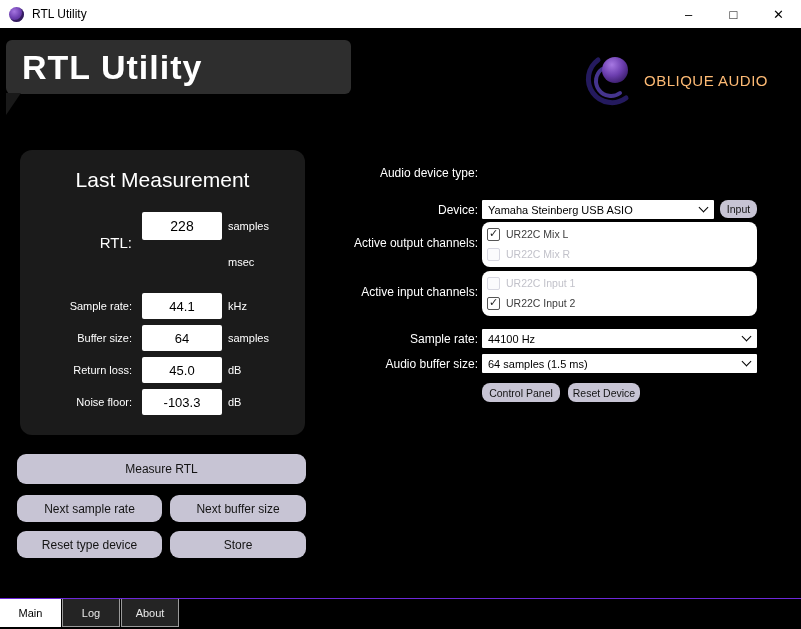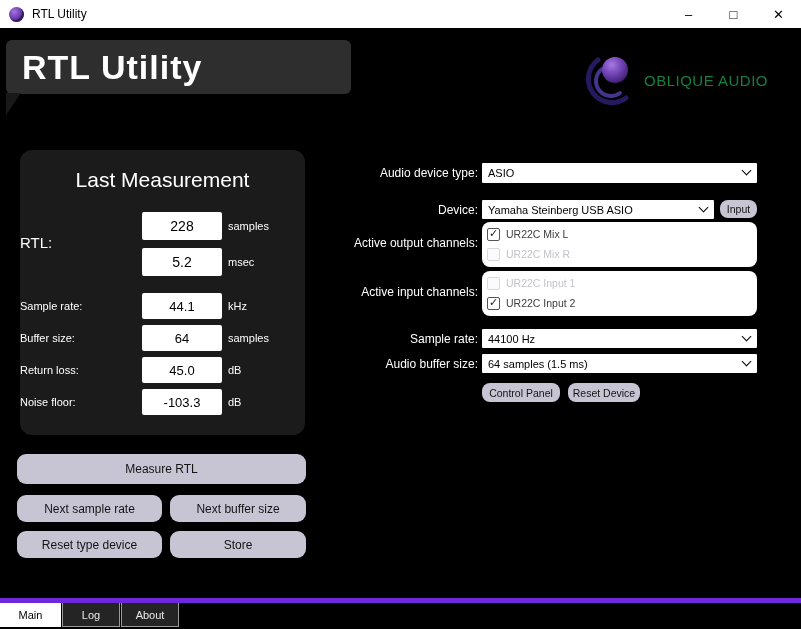--- a/index.html
+++ b/index.html
@@ -18,26 +18,26 @@
 
   
   .banner { position:absolute; left:6px; top:40px; width:345px; height:54px; background:#2e2e2e;
             border-radius:6px; display:flex; align-items:center; padding-left:16px; }
   .banner-title { font-size:34px; font-weight:bold; color:#fff; letter-spacing:1px; }
   .banner-fold { position:absolute; left:6px; top:93px; width:0; height:0;
                  border-top:22px solid #191919; border-right:15px solid transparent; }
 
   
   .logo { position:absolute; left:584px; top:52px; display:flex; align-items:center; }
-  .brand-text { color:#15803d; font-size:15px; letter-spacing:.5px; margin-left:6px; }
+  .brand-text { color:#fdba74; font-size:15px; letter-spacing:.5px; margin-left:6px; }
 
   
   .card { position:absolute; left:20px; top:150px; width:285px; height:285px; background:#1b1b1b; border-radius:12px; }
   .card-title { position:absolute; top:18px; width:100%; text-align:center; color:#fff; font-size:21px; }
-  .m-label { position:absolute; left:0; width:112px; color:#fff; font-size:11px; line-height:26px; }
+  .m-label { position:absolute; left:0; width:112px; text-align:right; color:#fff; font-size:11px; line-height:26px; }
   .m-box { position:absolute; left:122px; width:80px; height:26px; background:#fff; border-radius:2px;
            display:flex; align-items:center; justify-content:center; color:#000; font-size:13px; }
   .m-unit { position:absolute; left:208px; color:#fff; font-size:11px; line-height:26px; }
   .rtl-label { font-size:15px; line-height:28px; }
   .rtl-box { height:28px; font-size:14px; }
 
   
   .btn { position:absolute; background:#c7c4d4; border:none; border-radius:9px; color:#141414;
          font-size:12px; font-family:inherit; display:flex; align-items:center; justify-content:center; cursor:default; }
   .btn-small { border-radius:8px; font-size:10.5px; }
@@ -53,21 +53,21 @@
   .checkbox { width:13px; height:13px; border-radius:2px; margin-right:6px; position:relative; flex:none; }
   .channel-row[data-checked="true"]  .checkbox { background:#fff; border:1px solid #555; }
   .channel-row[data-checked="false"] .checkbox { background:#fbfbfd; border:1px solid #d8d8e2; }
   .channel-row[data-checked="true"]  .checkbox::after { content:"✓"; position:absolute; left:1px; top:-2px; font-size:11px; color:#222; }
   .channel-label { font-size:10.5px; }
   .channel-row[data-checked="true"]  .channel-label { color:#3c3c3c; }
   .channel-row[data-checked="false"] .channel-label { color:#c2c2ca; }
 
   
   .tabbar { position:absolute; left:0; top:598px; width:100%; height:29px; background:#000;
-            border-top:5px solid #6d28d9; display:flex; }
+            border-top:1px solid #6d28d9; display:flex; }
   .tab { display:flex; align-items:center; justify-content:center; font-size:11px; cursor:default; }
   .tab[data-active="true"]  { width:61px; background:#fff; color:#000; }
   .tab[data-active="false"] { width:58px; background:#242424; color:#e8e8e8;
                               border:1px solid #9a9a9a; border-top:none; margin-left:1px; }
 </style>
 </head>
 <body>
 
 <div class="window">
 
@@ -101,21 +101,20 @@
     </svg>
     <span class="brand-text">OBLIQUE AUDIO</span>
   </div>
 
   <div class="card">
     <div class="card-title">Last Measurement</div>
 
     <div class="m-label rtl-label" style="top:79px;">RTL:</div>
     <div class="m-box rtl-box" style="top:62px;">228</div>
     <div class="m-unit" style="top:63px;">samples</div>
-    <div class="m-box rtl-box" style="top:98px;">5.2</div>
     <div class="m-unit" style="top:99px;">msec</div>
 
     <div class="m-label" style="top:143px;">Sample rate:</div>
     <div class="m-box" style="top:143px;">44.1</div>
     <div class="m-unit" style="top:143px;">kHz</div>
 
     <div class="m-label" style="top:175px;">Buffer size:</div>
     <div class="m-box" style="top:175px;">64</div>
     <div class="m-unit" style="top:175px;">samples</div>
 
@@ -128,24 +127,20 @@
     <div class="m-unit" style="top:239px;">dB</div>
   </div>
 
   <div class="btn" style="left:17px; top:454px; width:289px; height:30px;">Measure RTL</div>
   <div class="btn" style="left:17px;  top:495px; width:145px; height:27px;">Next sample rate</div>
   <div class="btn" style="left:170px; top:495px; width:136px; height:27px;">Next buffer size</div>
   <div class="btn" style="left:17px;  top:531px; width:145px; height:27px;">Reset type device</div>
   <div class="btn" style="left:170px; top:531px; width:136px; height:27px;">Store</div>
 
   <div class="f-label" style="top:166px;">Audio device type:</div>
-  <div class="combo" style="left:482px; top:163px; width:275px; height:20px;">
-    <span>ASIO</span>
-    <span class="chevron"></span>
-  </div>
 
   <div class="f-label" style="top:203px;">Device:</div>
   <div class="combo" style="left:482px; top:200px; width:232px; height:19px;">
     <span>Yamaha Steinberg USB ASIO</span>
     <span class="chevron"></span>
   </div>
   <div class="btn btn-small" style="left:720px; top:200px; width:37px; height:18px;">Input</div>
 
   <div class="f-label" style="top:236px;">Active output channels:</div>
   <div class="listbox" style="left:482px; top:222px; width:275px; height:45px;">

